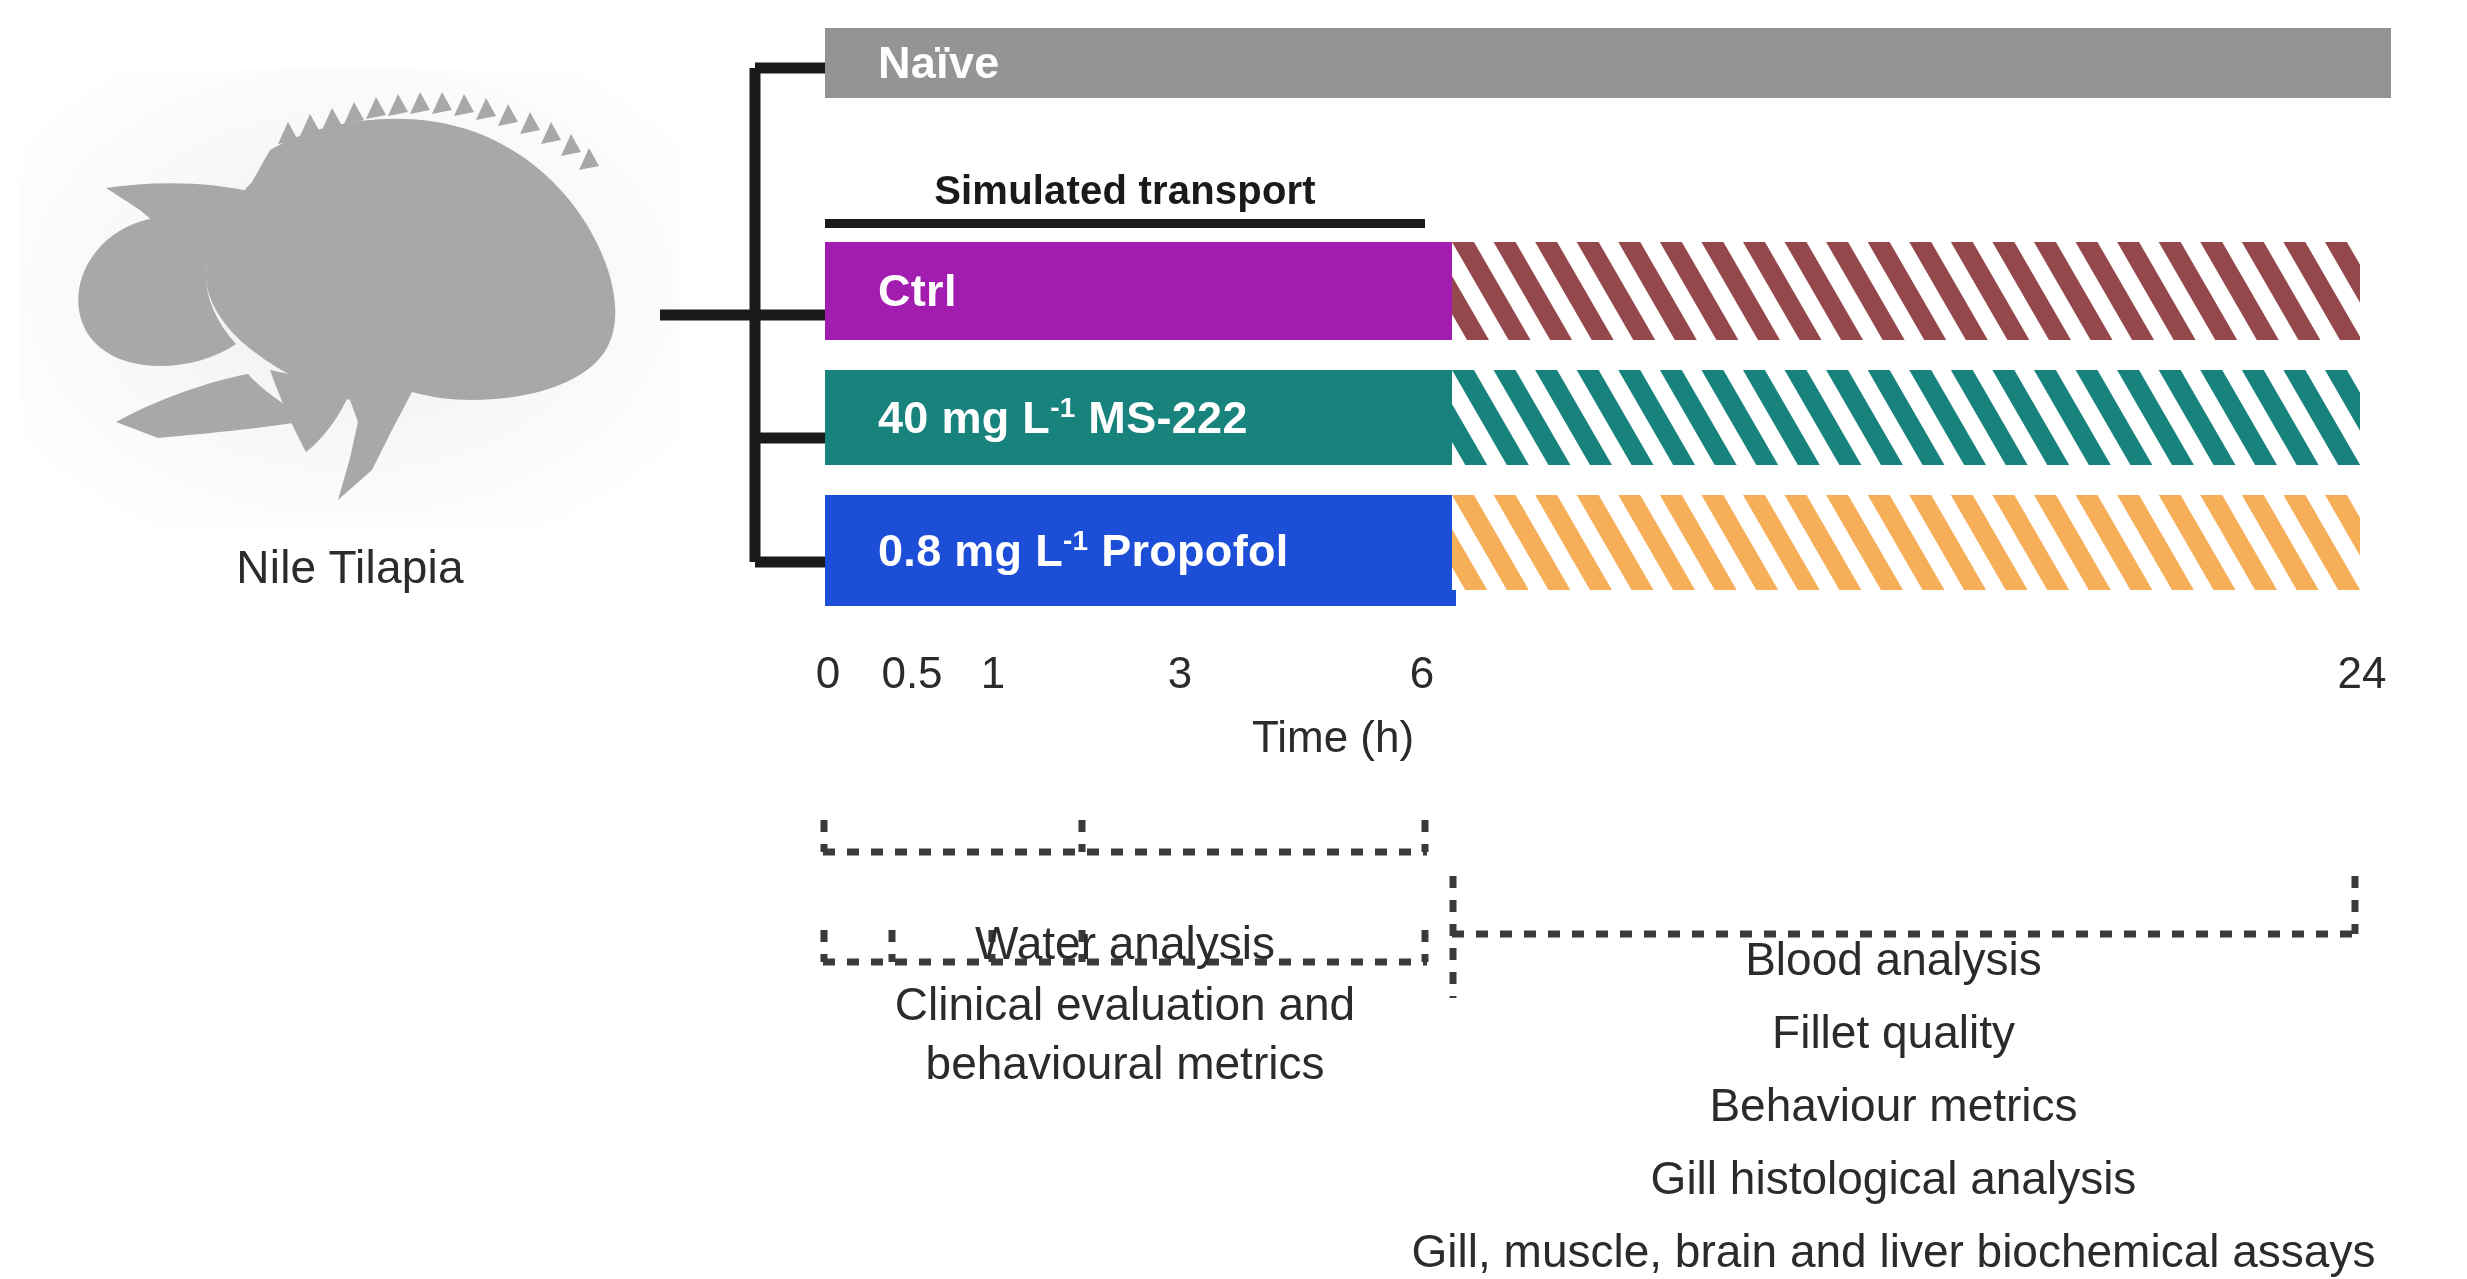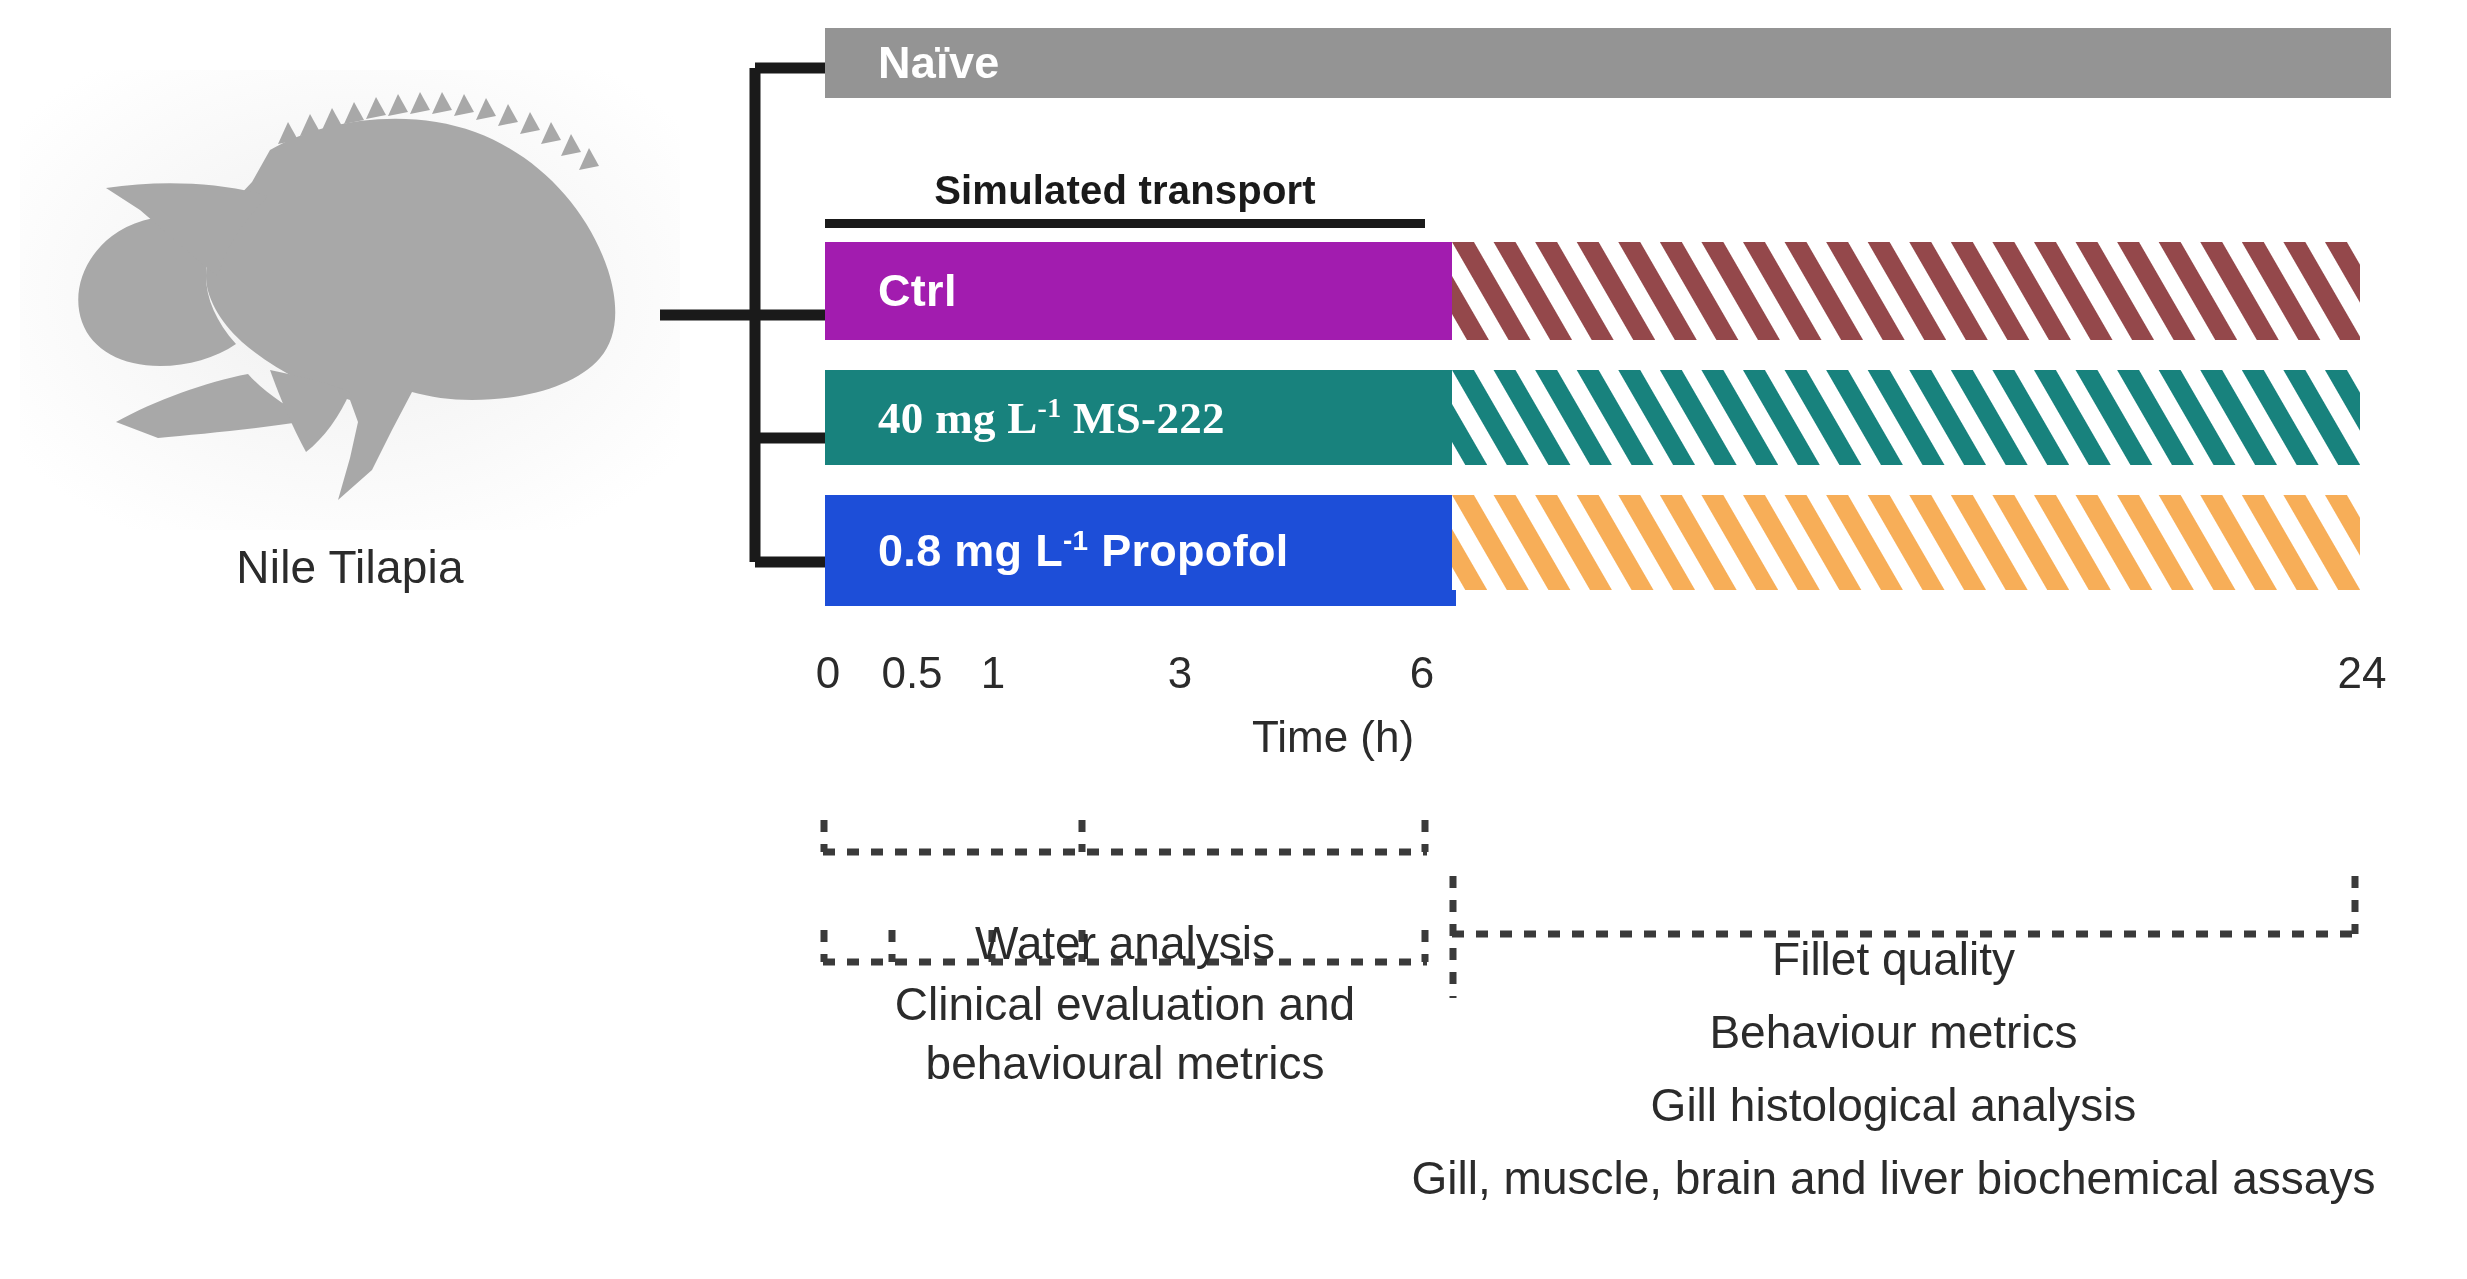--- a/index.html
+++ b/index.html
@@ -28,21 +28,21 @@
   
   .bar{position:absolute;display:flex;align-items:center;padding-left:31px;}
   .bar-label{
     color:#ffffff;font-weight:bold;font-size:45px;
     padding-left:22px;white-space:nowrap;letter-spacing:.3px;
   }
   .bar-label sup{font-size:.62em;vertical-align:super;font-weight:bold;}
 
   #bar-naive{left:825px;top:28px;width:1535px;height:70px;background:#949494;}
   #bar-ctrl{left:825px;top:242px;width:600px;height:98px;background:#a21caf;}
-  #bar-ms222{left:825px;top:370px;width:600px;height:95px;background:#18827d;font-family:Liberation Serif, serif;}
+  #bar-ms222{left:825px;top:370px;width:600px;height:95px;background:#18827d;}
   #bar-propofol{left:825px;top:495px;width:600px;height:111px;background:#1d4ed8;}
 
   .bar-hatch{position:absolute;}
   #hatch-ctrl{left:1452px;top:242px;width:908px;height:98px;}
   #hatch-ms222{left:1452px;top:370px;width:908px;height:95px;}
   #hatch-propofol{left:1452px;top:495px;width:908px;height:95px;}
 
   
   .phase{position:absolute;text-align:center;}
   .phase-title{font-weight:bold;font-size:40px;color:#1a1a1a;letter-spacing:.2px;}
@@ -263,19 +263,20 @@
   </div>
 
   <div class="block" id="txt-water">Water analysis</div>
 
   <div class="block" id="txt-clinical">
     <div>Clinical evaluation and</div>
     <div>behavioural metrics</div>
   </div>
 
   <div class="block" id="txt-right">
+    <div>Blood analysis</div>
     <div>Fillet quality</div>
     <div>Behaviour metrics</div>
     <div>Gill histological analysis</div>
     <div>Gill, muscle, brain and liver biochemical assays</div>
   </div>
 
 </div>
 
 </body></html>

